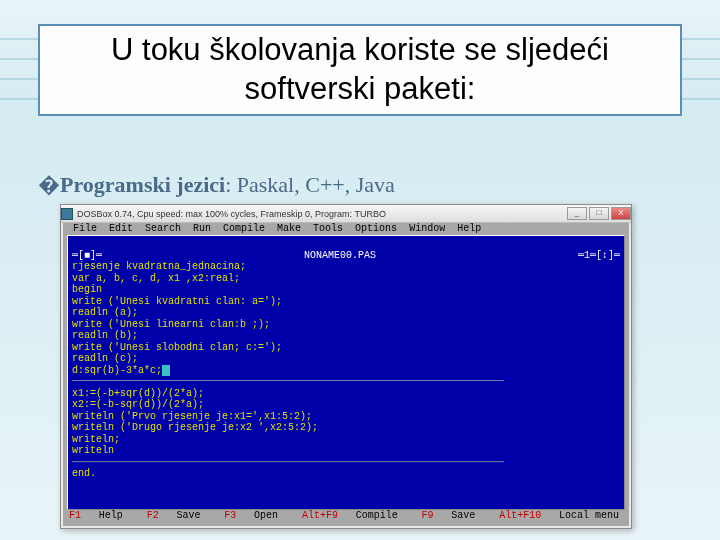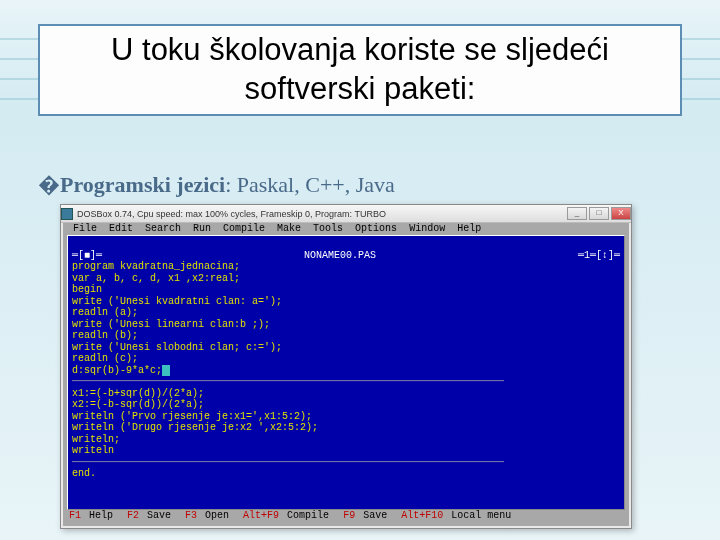--- a/index.html
+++ b/index.html
@@ -156,20 +156,21 @@
       position: absolute;
       left: 4px; right: 8px; bottom: 4px;
       height: 12px;
       background: #a8a8a8;
       color: #000;
       font-size: 10px;
       padding-left: 2px;
       white-space: pre;
       display: flex;
       align-items: center;
+      justify-content: space-between;
     }
     .status-bar .hot { color: #c00000; }
     .status-bar span { margin-right: 2px; }
   </style>
 </head>
 <body>
 
 <div class="bg-stripe stripe1"></div>
 <div class="bg-stripe stripe2"></div>
 <div class="bg-stripe stripe3"></div>
@@ -202,30 +203,30 @@
       <span>Run</span>
       <span>Compile</span>
       <span>Make</span>
       <span>Tools</span>
       <span>Options</span>
       <span>Window</span>
       <span>Help</span>
     </div>
 
     <div class="editor-area">
-<span class="editor-border-top"><span>═[■]═</span><span class="fname">NONAME00.PAS</span><span>═1═[↕]═</span></span><span class="code-line">program kvadratna_jednacina;</span>
+<span class="editor-border-top"><span>═[■]═</span><span class="fname">NONAME00.PAS</span><span>═1═[↕]═</span></span><span class="code-line">rjesenje kvadratna_jednacina;</span>
 <span class="code-line">var a, b, c, d, x1 ,x2:real;</span>
 <span class="code-line">begin</span>
 <span class="code-line">write ('Unesi kvadratni clan: a=');</span>
 <span class="code-line">readln (a);</span>
 <span class="code-line">write ('Unesi linearni clan:b ;);</span>
 <span class="code-line">readln (b);</span>
 <span class="code-line">write ('Unesi slobodni clan; c:=');</span>
 <span class="code-line">readln (c);</span>
-<span class="code-line">d:sqr(b)-9*a*c;</span><span class="cursor-block"></span>
+<span class="code-line">d:sqr(b)-3*a*c;</span><span class="cursor-block"></span>
 <span class="code-sep">────────────────────────────────────────────────────────────────────────</span>
 <span class="code-line">x1:=(-b+sqr(d))/(2*a);</span>
 <span class="code-line">x2:=(-b-sqr(d))/(2*a);</span>
 <span class="code-line">writeln ('Prvo rjesenje je:x1=',x1:5:2);</span>
 <span class="code-line">writeln ('Drugo rjesenje je:x2 ',x2:5:2);</span>
 <span class="code-line">writeln;</span>
 <span class="code-line">writeln</span>
 <span class="code-sep">────────────────────────────────────────────────────────────────────────</span>
 <span class="code-line">end.</span>
     </div>

